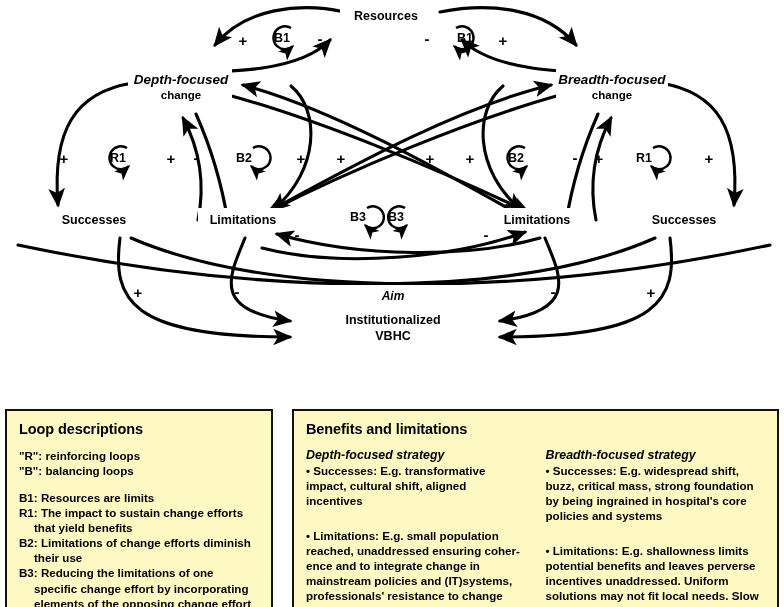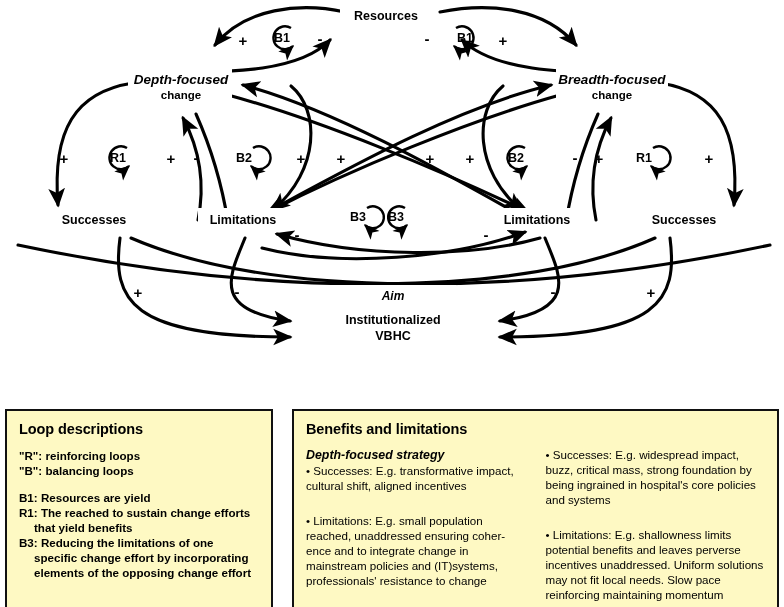--- a/index.html
+++ b/index.html
@@ -115,21 +115,21 @@
   }
   .col { width: 224px; }
   .col-heading {
     font-style: italic;
     font-weight: bold;
     font-size: 12.4px;
     margin: 0 0 2px 0;
   }
   .bullet-para {
     font-size: 11.6px;
-    font-weight: normal;
+    font-weight: bold;
     line-height: 1.29;
     margin: 0;
   }
   .spacer-sm { height: 20px; }
 </style>
 </head>
 <body>
 
 <div id="diagram-area">
   <svg id="diagram-svg" width="784" height="362" viewBox="0 0 784 362">
@@ -281,35 +281,37 @@
   </svg>
 </div>
 
 <div id="legend-row">
 
   <div class="legend-box" id="loop-descriptions-box">
     <div class="legend-title">Loop descriptions</div>
     <div class="legend-line">"R": reinforcing loops</div>
     <div class="legend-line">"B": balancing loops</div>
     <div class="legend-gap"></div>
-    <div class="legend-line hang">B1: Resources are yield</div>
-    <div class="legend-line hang">R1: The reached to sustain change efforts that yield benefits</div>
+    <div class="legend-line hang">B1: Resources are limits</div>
+    <div class="legend-line hang">R1: The impact to sustain change efforts that yield benefits</div>
+    <div class="legend-line hang">B2: Limitations of change efforts diminish their use</div>
     <div class="legend-line hang">B3: Reducing the limitations of one specific change effort by incorporating elements of the opposing change effort</div>
   </div>
 
   <div class="legend-box" id="benefits-box">
     <div class="legend-title">Benefits and limitations</div>
     <div class="cols">
       <div class="col">
         <div class="col-heading">Depth-focused strategy</div>
         <div class="bullet-para">• Successes: E.g. transformative impact, cultural shift, aligned incentives</div>
         <div class="spacer-sm"></div>
         <div class="bullet-para">• Limitations: E.g. small population reached, unaddressed ensuring coher-ence and to integrate change in mainstream policies and (IT)systems, professionals' resistance to change</div>
       </div>
       <div class="col">
-        <div class="bullet-para">• Successes: E.g. widespread impact, buzz, critical mass, strong foundation by being ingrained in hospital's core policies and systems</div>
+        <div class="col-heading">Breadth-focused strategy</div>
+        <div class="bullet-para">• Successes: E.g. widespread shift, buzz, critical mass, strong foundation by being ingrained in hospital's core policies and systems</div>
         <div class="spacer-sm"></div>
         <div class="bullet-para">• Limitations: E.g. shallowness limits potential benefits and leaves perverse incentives unaddressed. Uniform solutions may not fit local needs. Slow pace reinforcing maintaining momentum</div>
       </div>
     </div>
   </div>
 
 </div>
 
 </body></html>

